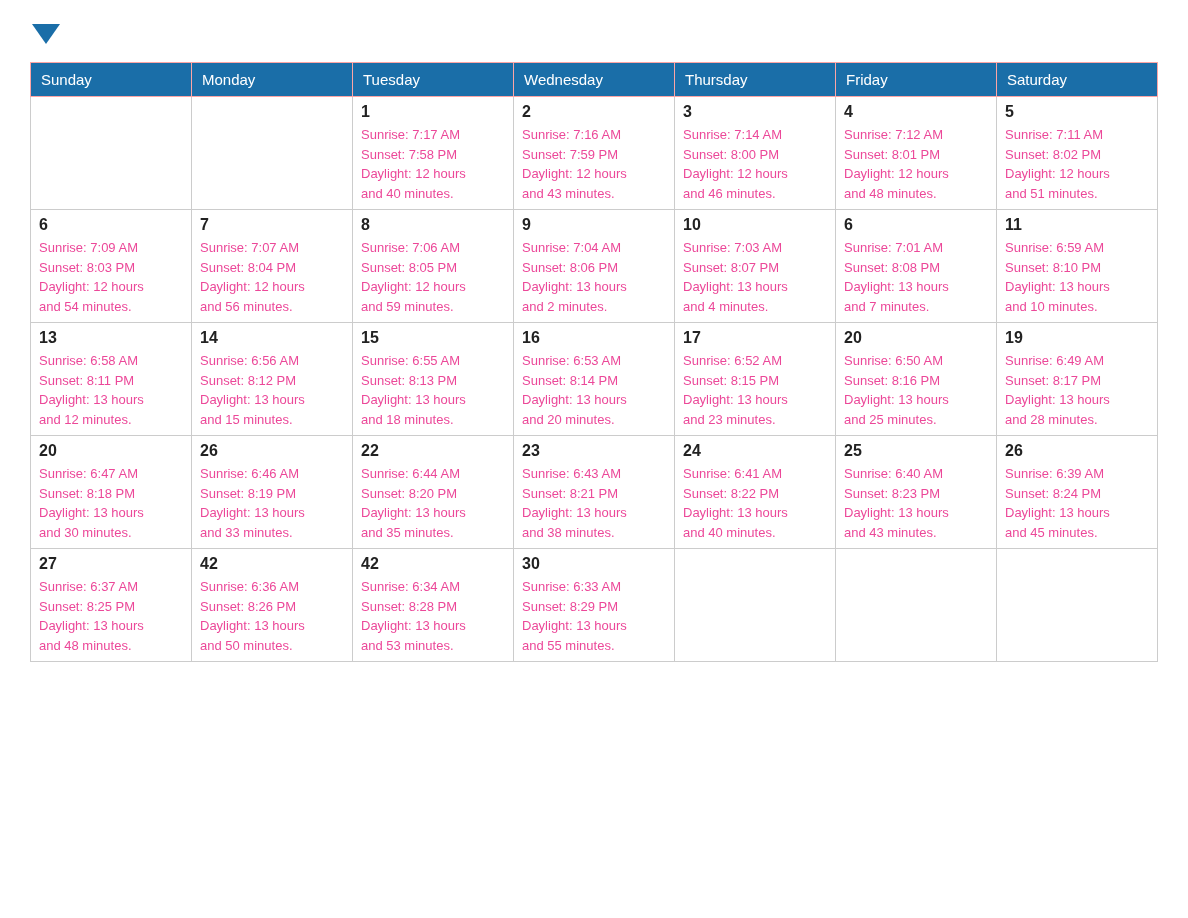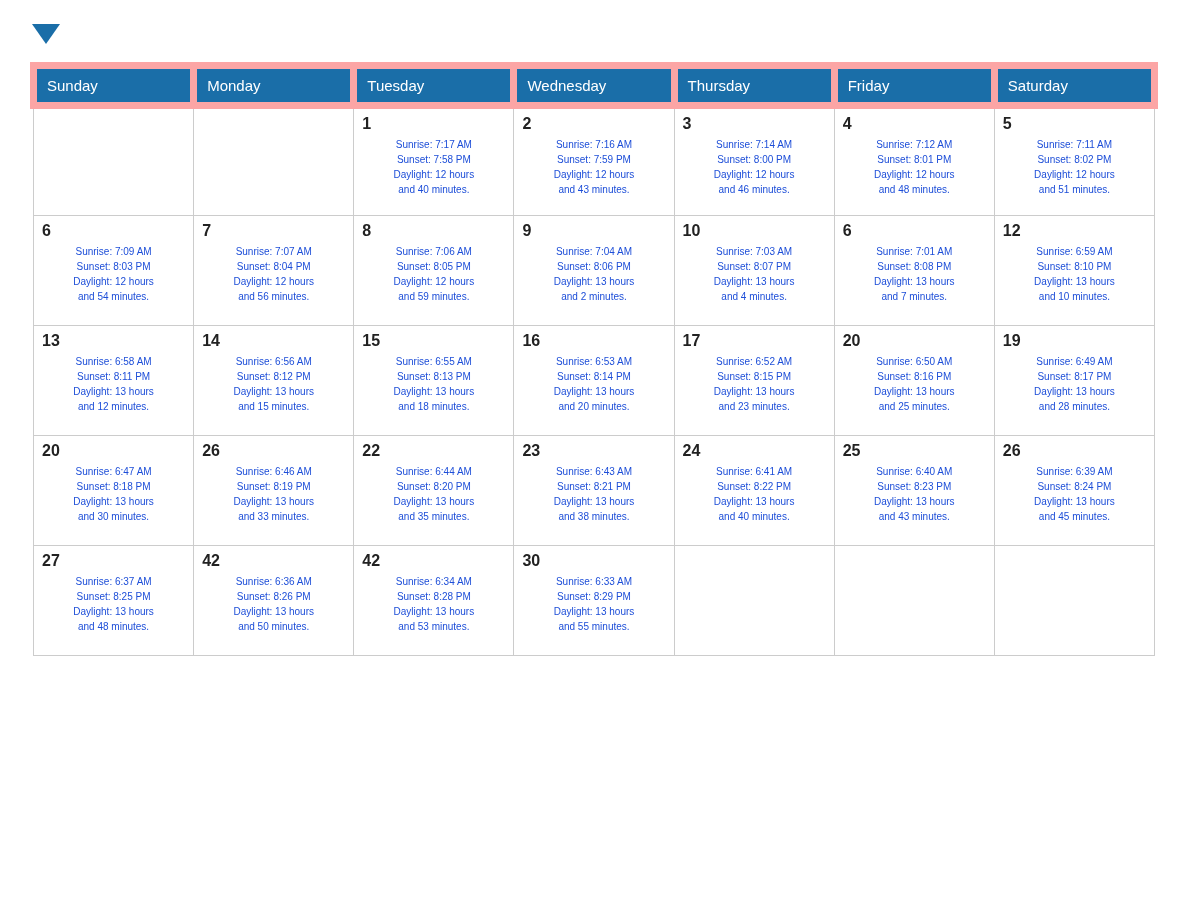--- a/index.html
+++ b/index.html
@@ -65,40 +65,39 @@
       border-collapse: collapse;
       border: 1px solid #ccc;
     }
     .calendar th {
       background-color: #1a6ea8;
       color: #fff;
       font-size: 15px;
       font-weight: normal;
       padding: 8px 10px;
       text-align: left;
-      border: 7px solid #fca5a5;
+      border: 1px solid #fca5a5;
     }
     .calendar td {
       border: 1px solid #ccc;
       vertical-align: top;
       padding: 6px 8px;
       width: calc(100% / 7);
       min-height: 100px;
     }
     .day-number {
       font-size: 16px;
       font-weight: bold;
       color: #222;
       margin-bottom: 4px;
     }
     .day-info {
-      font-size: 10px;
-      color: #1d4ed8;
+      font-size: 13px;
+      color: #ec4899;
       line-height: 1.5;
-      text-align: center;
     }
     .empty-cell {
       background: #fff;
     }
     tr.week-row td {
       height: 110px;
     }
   </style>
 </head>
 <body>
@@ -173,21 +172,21 @@
         </td>
         <td>
           <div class="day-number">10</div>
           <div class="day-info">Sunrise: 7:03 AM<br>Sunset: 8:07 PM<br>Daylight: 13 hours<br>and 4 minutes.</div>
         </td>
         <td>
           <div class="day-number">6</div>
           <div class="day-info">Sunrise: 7:01 AM<br>Sunset: 8:08 PM<br>Daylight: 13 hours<br>and 7 minutes.</div>
         </td>
         <td>
-          <div class="day-number">12</div>
+          <div class="day-number">11</div>
           <div class="day-info">Sunrise: 6:59 AM<br>Sunset: 8:10 PM<br>Daylight: 13 hours<br>and 10 minutes.</div>
         </td>
       </tr>
       <tr class="week-row">
         <td>
           <div class="day-number">13</div>
           <div class="day-info">Sunrise: 6:58 AM<br>Sunset: 8:11 PM<br>Daylight: 13 hours<br>and 12 minutes.</div>
         </td>
         <td>
           <div class="day-number">14</div>

